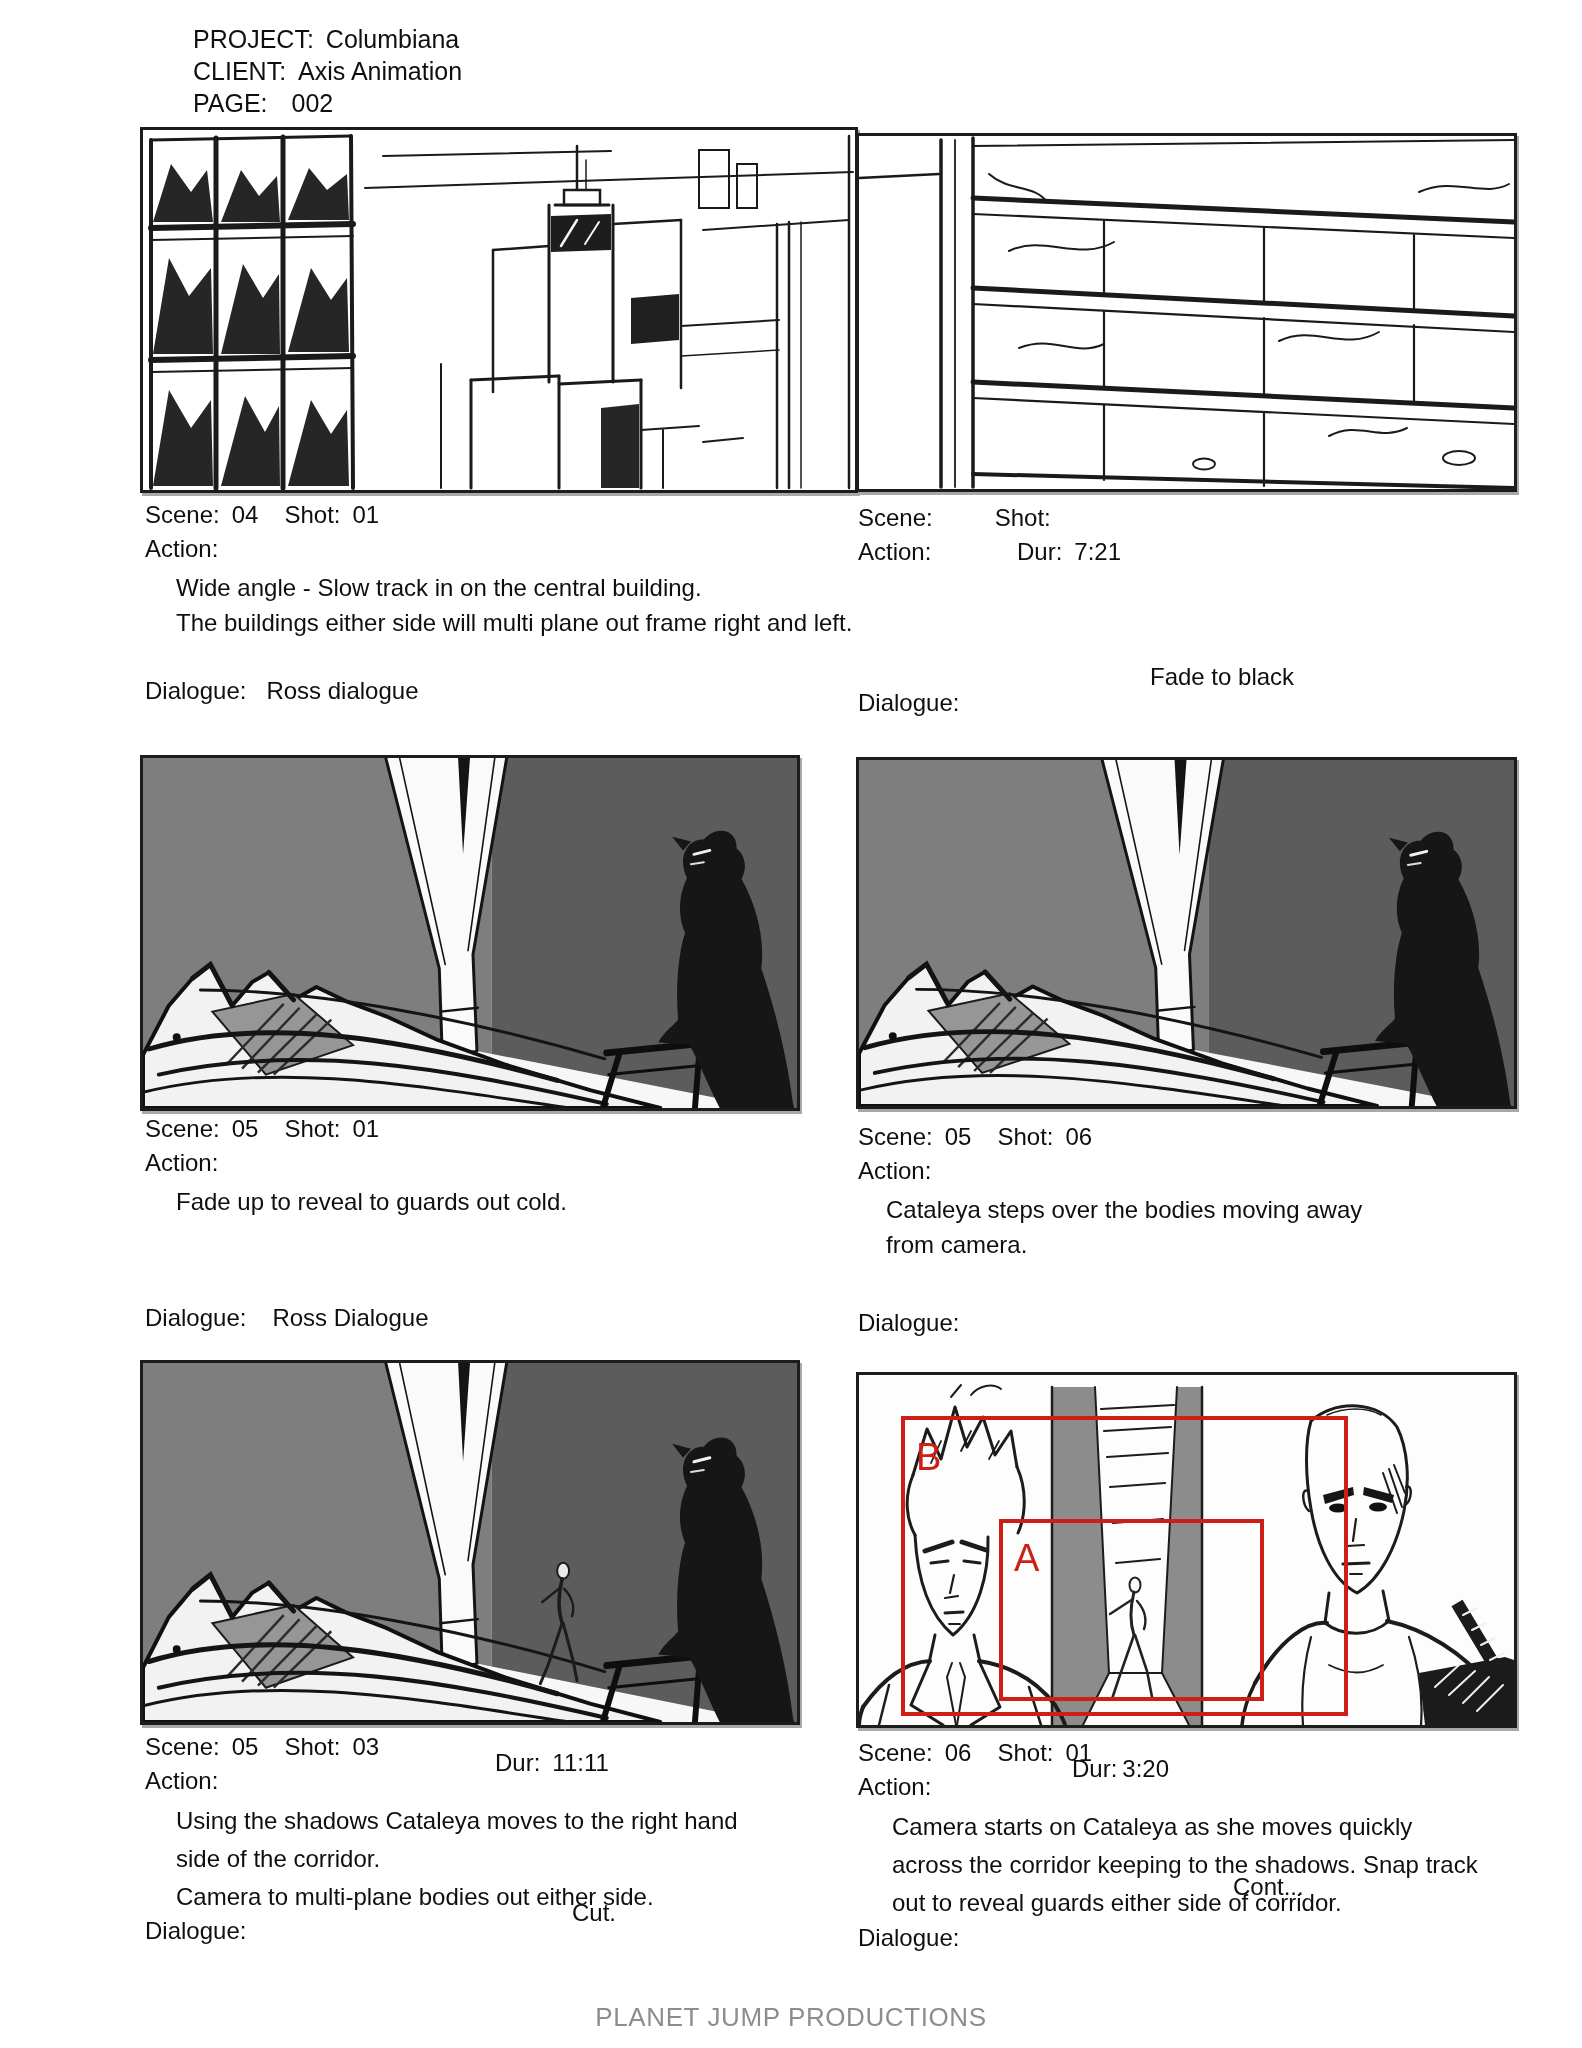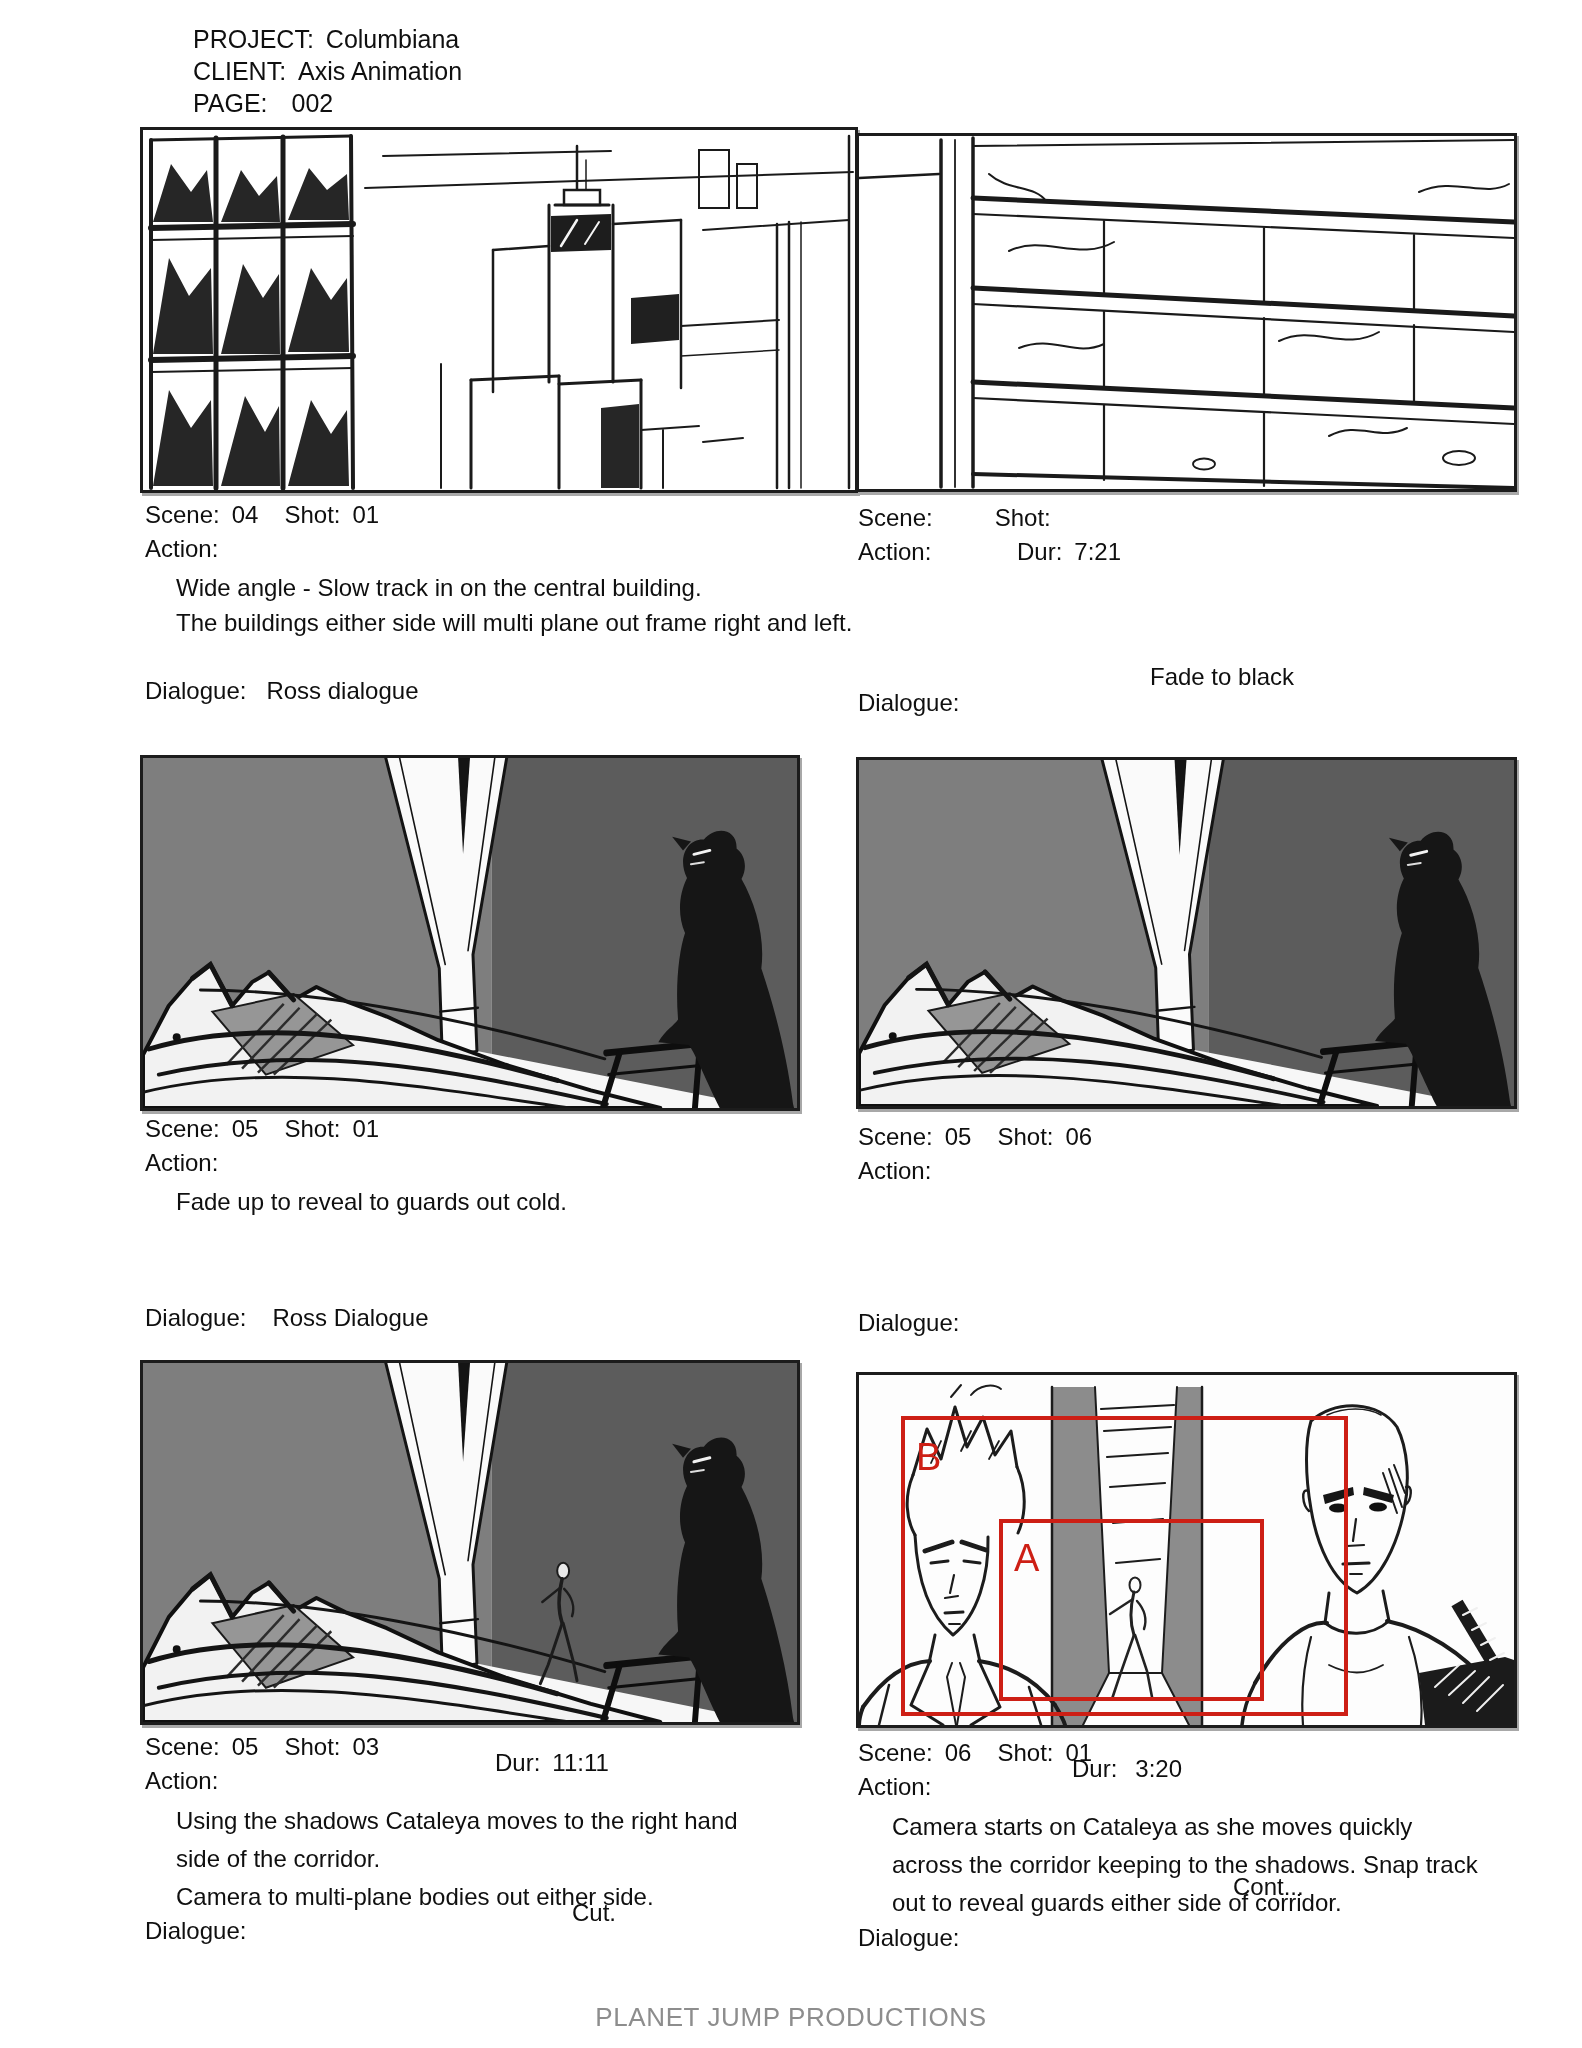--- a/index.html
+++ b/index.html
@@ -199,20 +199,22 @@
       <use href="#corridor-scene"></use>
     </svg>
   </div>
 
   <div class="t" style="left:145px;top:1114px"><span>Scene:</span><span class="val">05</span><span class="shot-lab">Shot:</span><span class="val">01</span></div>
   <div class="t" style="left:145px;top:1148px">Action:</div>
   <div class="t action-text" style="left:152px;top:1184px">Fade up to reveal to guards out cold.</div>
 
   <div class="t" style="left:858px;top:1122px"><span>Scene:</span><span class="val">05</span><span class="shot-lab">Shot:</span><span class="val">06</span></div>
   <div class="t" style="left:858px;top:1156px">Action:</div>
+  <div class="t action-text" style="left:862px;top:1192px">Cataleya steps over the bodies moving away
+from camera.</div>
 
   <div class="t dlg" style="left:145px;top:1303px"><span>Dialogue:</span><span class="val" style="margin-left:26px">Ross Dialogue</span></div>
   <div class="t dlg" style="left:858px;top:1308px"><span>Dialogue:</span><span class="val"></span></div>
 
   <div class="panel" style="left:140px;top:1360px;width:660px;height:365px">
     <svg class="art" viewBox="0 0 660 356" preserveAspectRatio="none">
       <use href="#corridor-scene"></use>
       <g stroke="#1c1c1c" fill="none" stroke-linecap="round">
         <ellipse cx="424" cy="206" rx="6" ry="8" fill="#e9e9e9" stroke-width="2"></ellipse>
         <path d="M423,214 C419,230 419,246 423,258" stroke-width="3.5"></path>
@@ -334,21 +336,21 @@
   </div>
 
   <div class="t" style="left:145px;top:1732px"><span>Scene:</span><span class="val">05</span><span class="shot-lab">Shot:</span><span class="val">03</span></div>
   <div class="t dur" style="left:495px;top:1748px;width:300px"><span>Dur:</span><span class="val">11:11</span></div>
   <div class="t" style="left:145px;top:1766px">Action:</div>
   <div class="t action-text" style="left:152px;top:1802px;line-height:38px">Using the shadows Cataleya moves to the right hand
 side of the corridor.
 Camera to multi-plane bodies out either side.</div>
 
   <div class="t" style="left:858px;top:1738px"><span>Scene:</span><span class="val">06</span><span class="shot-lab">Shot:</span><span class="val">01</span></div>
-  <div class="t dur" style="left:1072px;top:1754px;width:300px"><span>Dur:</span><span class="val" style="margin-left:18px">3:20</span></div>
+  <div class="t dur" style="left:1072px;top:1754px;width:300px"><span>Dur:</span><span class="val" style="margin-left:5px">3:20</span></div>
   <div class="t" style="left:858px;top:1772px">Action:</div>
   <div class="t action-text" style="left:868px;top:1808px;line-height:38px">Camera starts on Cataleya as she moves quickly
 across the corridor keeping to the shadows. Snap track
 out to reveal guards either side of corridor.</div>
 
   <div class="t dlg" style="left:145px;top:1916px"><span>Dialogue:</span><span class="val"></span></div>
   <div class="t note" style="left:572px;top:1898px">Cut.</div>
 
   <div class="t dlg" style="left:858px;top:1923px"><span>Dialogue:</span><span class="val"></span></div>
   <div class="t note" style="left:1233px;top:1872px">Cont...</div>

